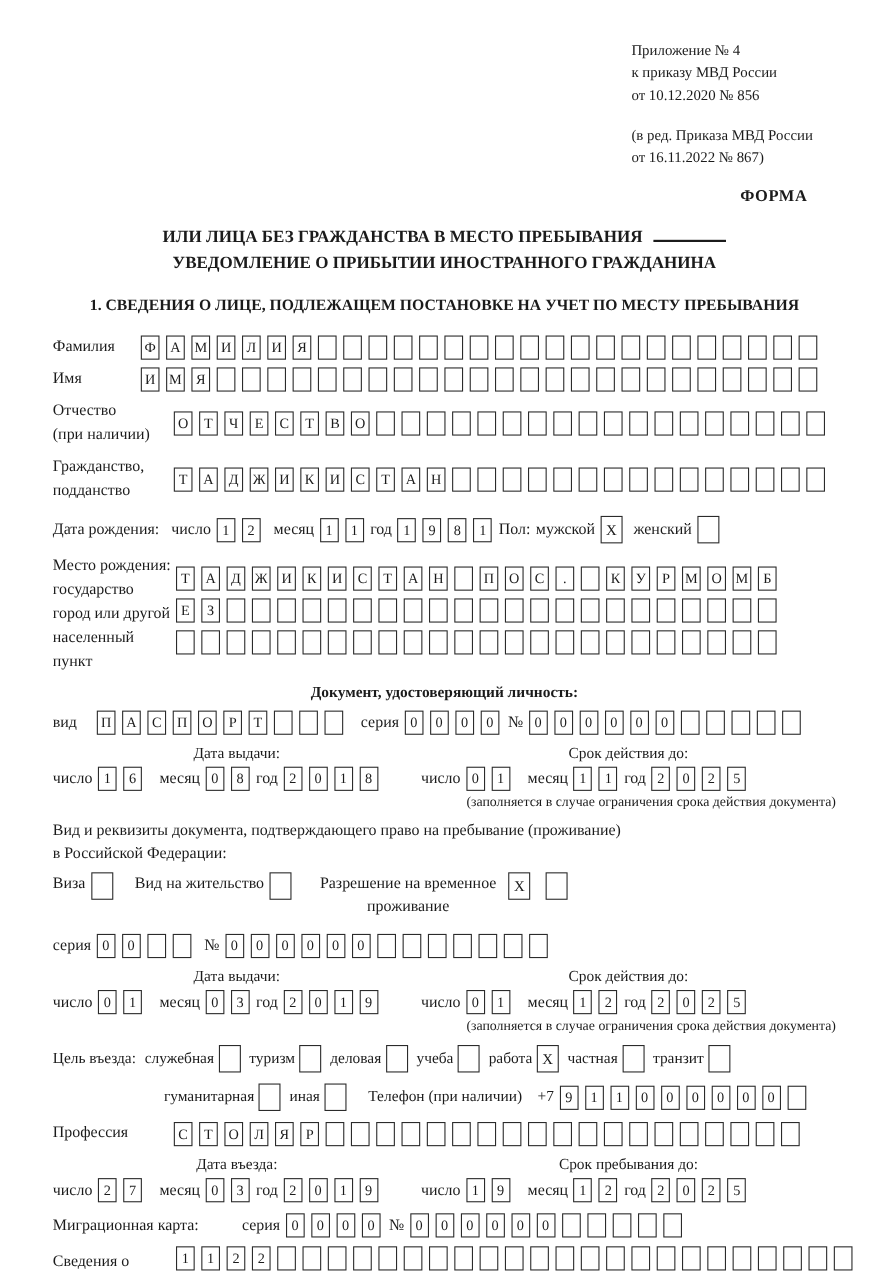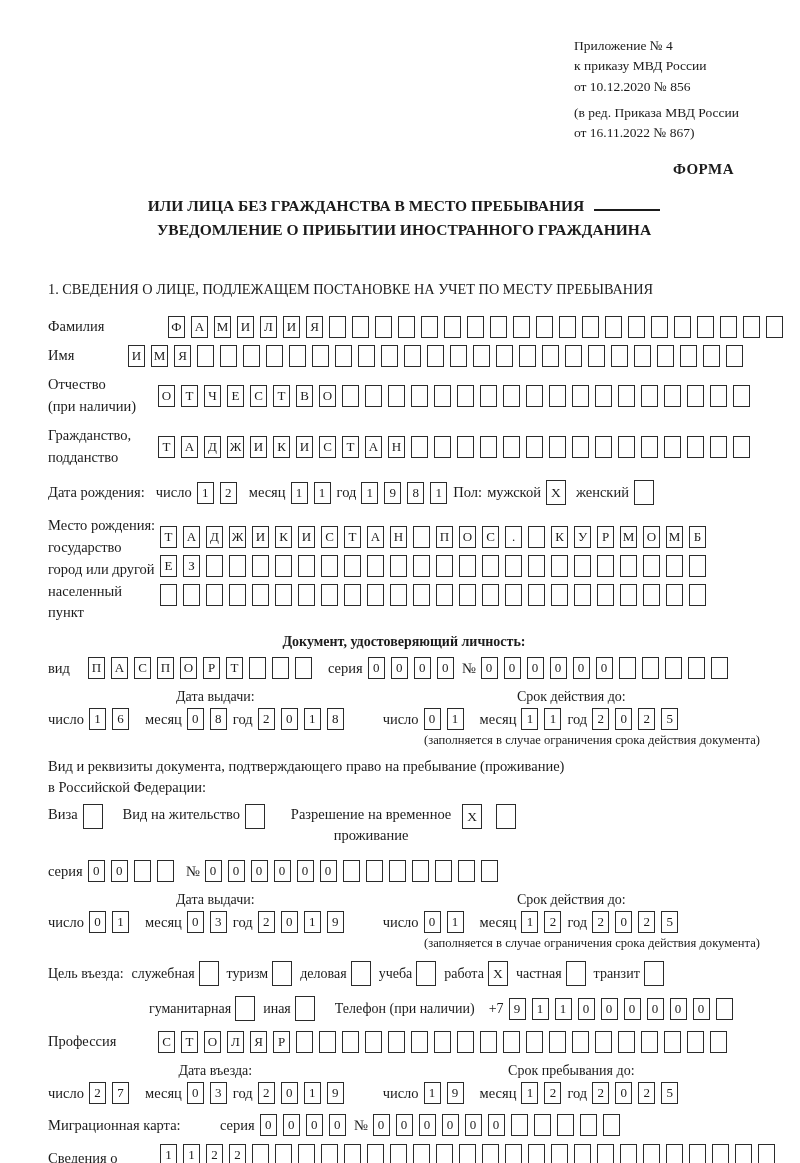--- a/index.html
+++ b/index.html
@@ -5,25 +5,25 @@
   * { box-sizing: border-box; }
   html,body { margin:0; padding:0; background:#ffffff; }
   .page {
     width:800px; min-height:1163px; margin:0 auto;
     padding:36px 40px 24px 48px;
     font-family:"Liberation Serif", serif;
     color:#1b1b1b; background:#ffffff;
   }
   .ref-block { margin-left:auto; width:186px; font-size:13.5px; line-height:1.5; }
   .ref-block p { margin:0; }
-  .ref-block .ref-small { margin-top:6px; }
+  .ref-block .ref-small { margin-top:16px; }
   .forma { text-align:right; font-weight:bold; font-size:15px; margin:18px 26px 0 0; letter-spacing:.5px; }
   .title { text-align:center; font-weight:bold; font-size:15.5px; line-height:1.55; margin-top:16px; }
   .title .blank-line { display:inline-block; width:66px; border-bottom:2px solid #1b1b1b; height:14px; margin-left:10px; }
-  .sec-heading { font-weight:normal; font-size:14.3px; margin-top:39px; }
+  .sec-heading { font-weight:bold; font-size:14.3px; margin-top:18px;text-align:center; }
 
   .frow { display:flex; align-items:center; margin-top:7px; }
   .frow.top { align-items:center; }
   .flabel { flex:none; font-size:14.5px; line-height:1.5; }
   .w80  { width:80px; }
   .w110 { width:110px; }
   .w112 { width:112px; }
   .cells { display:flex; flex:none; }
   .cell {
     width:17px; height:22px; flex:none;
@@ -82,21 +82,21 @@
 
   <div class="forma">ФОРМА</div>
 
   <div class="title">
     <div><span>ИЛИ ЛИЦА БЕЗ ГРАЖДАНСТВА В МЕСТО ПРЕБЫВАНИЯ</span><span class="blank-line"></span></div>
     <div>УВЕДОМЛЕНИЕ О ПРИБЫТИИ ИНОСТРАННОГО ГРАЖДАНИНА</div>
   </div>
 
   <div class="sec-heading">1. СВЕДЕНИЯ О ЛИЦЕ, ПОДЛЕЖАЩЕМ ПОСТАНОВКЕ НА УЧЕТ ПО МЕСТУ ПРЕБЫВАНИЯ</div>
 
-  <div class="frow" style="margin-top:18px;gap:40px;">
+  <div class="frow" style="margin-top:18px;">
     <span class="flabel w80">Фамилия</span>
     <span class="cells">
         <span class="cell">Ф</span>
         <span class="cell">А</span>
         <span class="cell">М</span>
         <span class="cell">И</span>
         <span class="cell">Л</span>
         <span class="cell">И</span>
         <span class="cell">Я</span>
         <span class="cell"></span>

